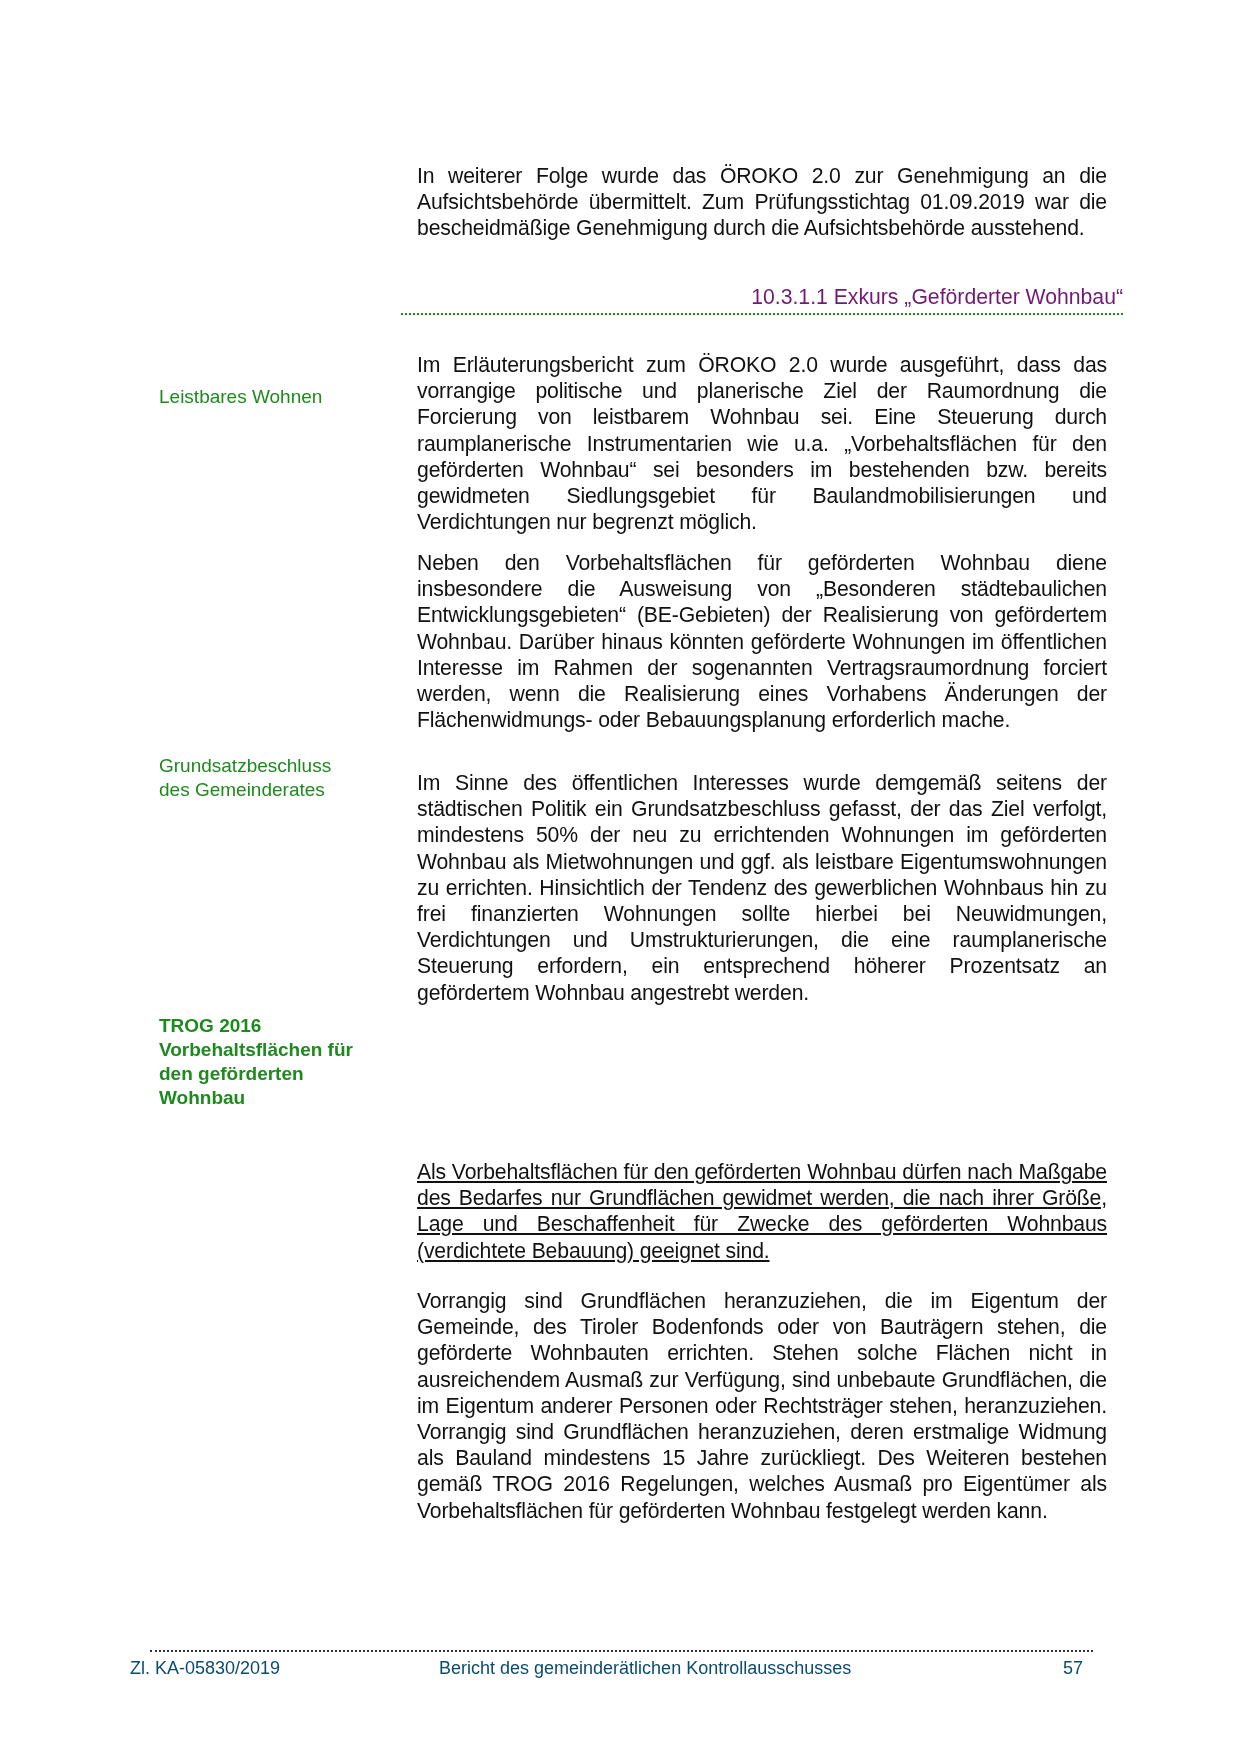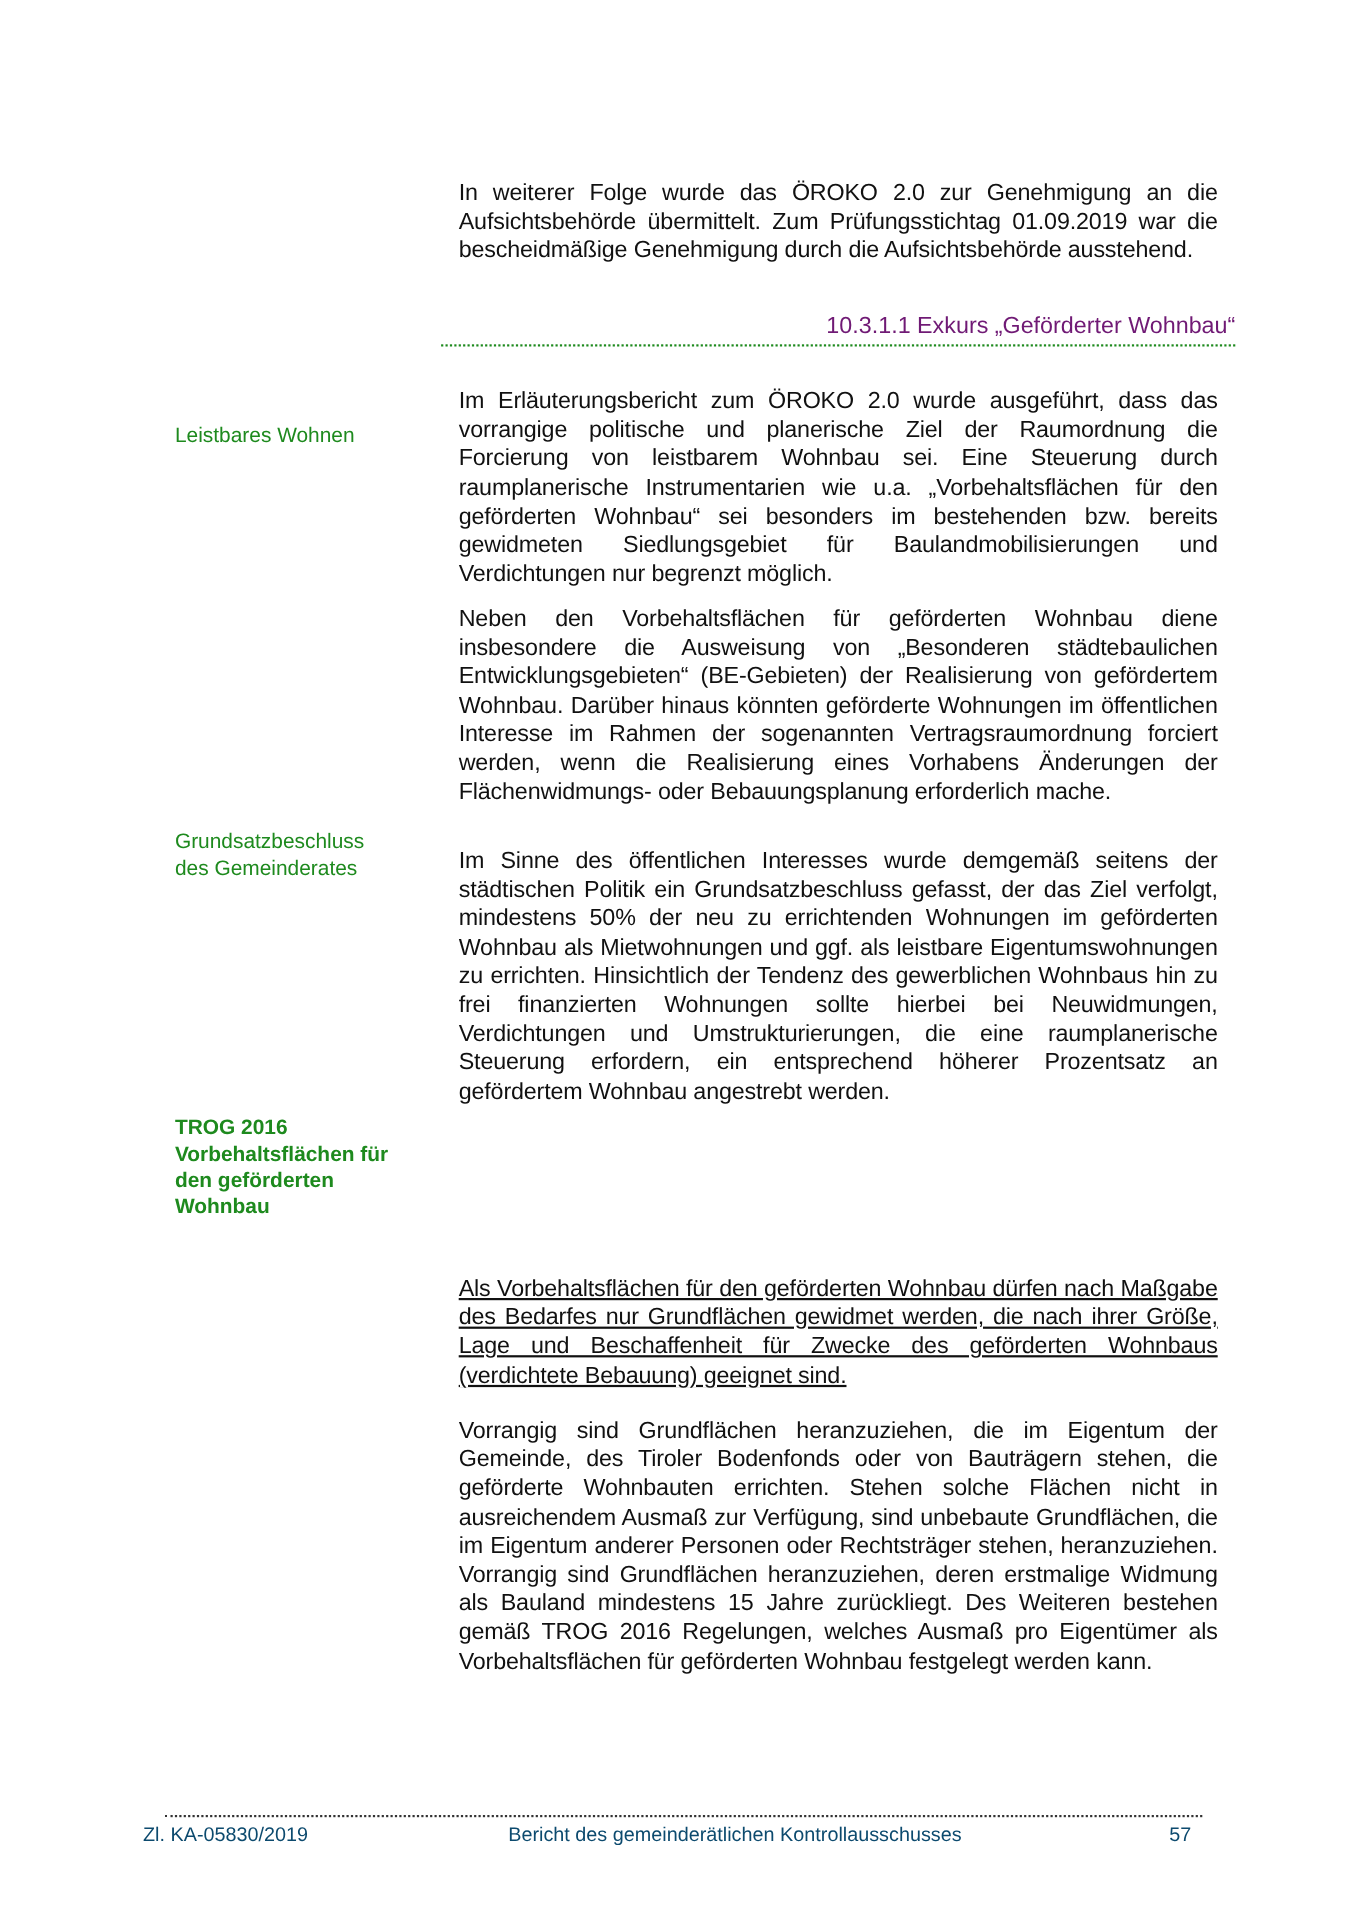--- a/index.html
+++ b/index.html
@@ -54,16 +54,16 @@
   </div>
   <div class="body-text" style="top:1143px;text-decoration:underline;">
     <p>Als Vorbehaltsflächen für den geförderten Wohnbau dürfen nach Maßgabe des Bedarfes nur Grundflächen gewidmet werden, die nach ihrer Größe, Lage und Beschaffenheit für Zwecke des geförderten Wohnbaus (verdichtete Bebauung) geeignet sind.</p>
   </div>
   <div class="body-text" style="top:1272px;">
     <p>Vorrangig sind Grundflächen heranzuziehen, die im Eigentum der Gemeinde, des Tiroler Bodenfonds oder von Bauträgern stehen, die geförderte Wohnbauten errichten. Stehen solche Flächen nicht in ausreichendem Ausmaß zur Verfügung, sind unbebaute Grundflächen, die im Eigentum anderer Personen oder Rechtsträger stehen, heranzuziehen. Vorrangig sind Grundflächen heranzuziehen, deren erstmalige Widmung als Bauland mindestens 15 Jahre zurückliegt. Des Weiteren bestehen gemäß TROG 2016 Regelungen, welches Ausmaß pro Eigentümer als Vorbehaltsflächen für geförderten Wohnbau festgelegt werden kann.</p>
   </div>
 
   <div class="dotted-footer"></div>
   <div class="footer" style="left:130px;">Zl. KA-05830/2019</div>
-  <div class="footer" style="left:439px;margin-left:23px;">Bericht des gemeinderätlichen Kontrollausschusses</div>
+  <div class="footer" style="left:439px;">Bericht des gemeinderätlichen Kontrollausschusses</div>
   <div class="footer" style="left:1063px;">57</div>
 
 </div>
 
 </body></html>

